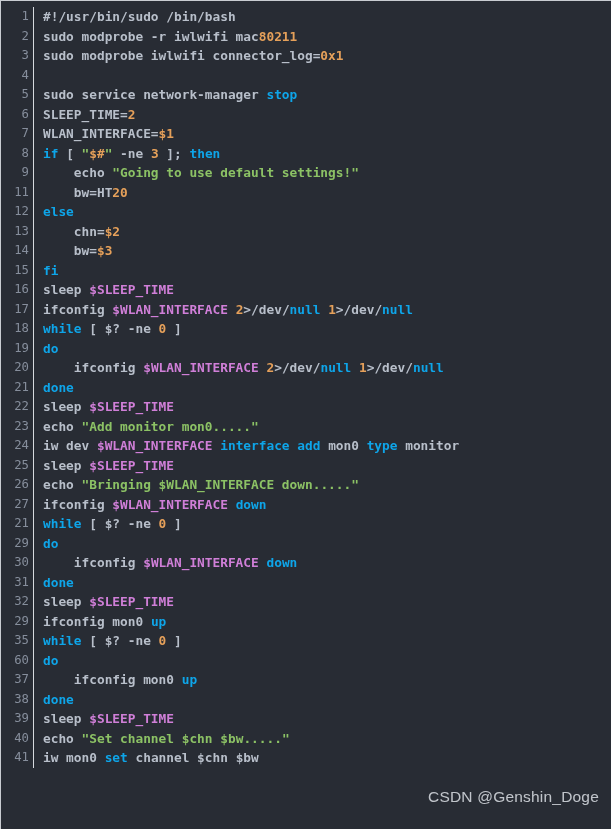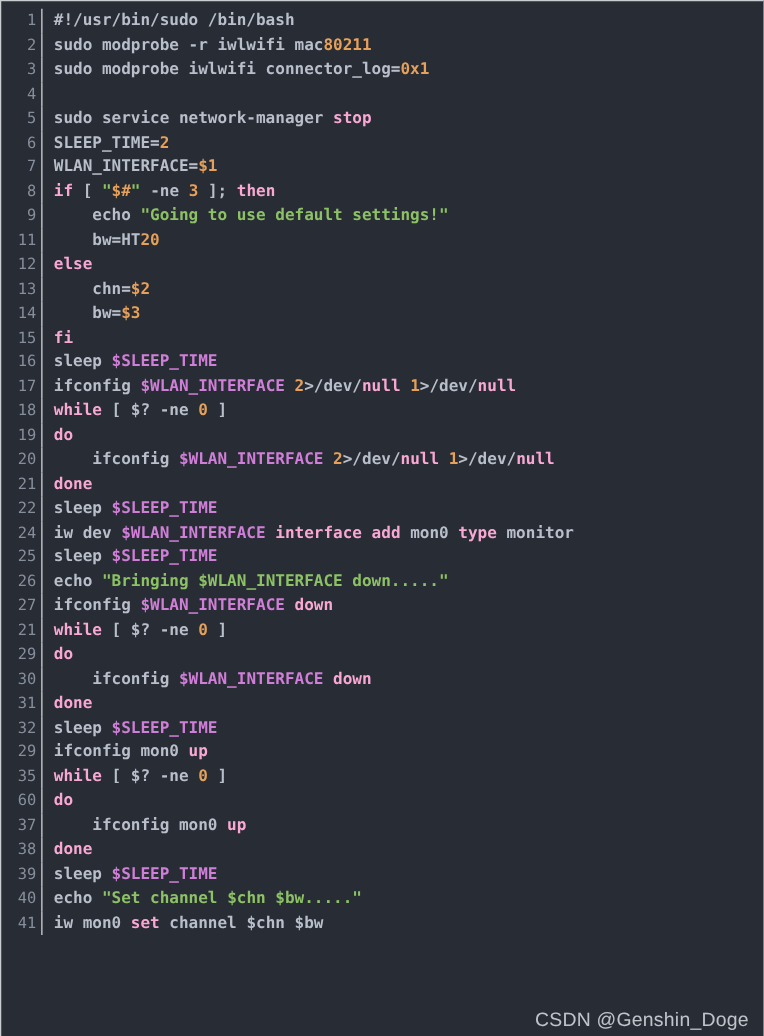--- a/index.html
+++ b/index.html
@@ -58,32 +58,32 @@
   .code-text {
     flex: 1 1 auto;
     color: #b8bfca;
     padding-left: 7px;
     line-height: 19.5px;
     white-space: pre;
     font-weight: bold;
   }
 
   
-  .kw   { color: #f9a8d4; }   
+  .kw   { color: #0ea5e9; }   
   .str  { color: #8cc265; }   
   .num  { color: #e5a05a; }   
   .var  { color: #d07fd8; }   
   .varg { color: #8cc265; }   
   .ins  { color: #e5a05a; }   
   .def  { color: #b8bfca; }   
 
   #watermark {
     position: absolute;
     right: 12px;
-    bottom: 3px;
+    bottom: 23px;
     color: rgba(236, 240, 245, 0.78);
     font-family: "Liberation Sans", sans-serif;
     font-size: 15.5px;
     letter-spacing: 0.2px;
     user-select: none;
     pointer-events: none;
   }
 </style>
 </head>
 <body>
@@ -104,20 +104,21 @@
       <div class="code-line"><span class="gutter">13</span><span class="gutter-sep"></span><span class="code-text"><span class="def">    chn=</span><span class="num">$2</span></span></div>
       <div class="code-line"><span class="gutter">14</span><span class="gutter-sep"></span><span class="code-text"><span class="def">    bw=</span><span class="num">$3</span></span></div>
       <div class="code-line"><span class="gutter">15</span><span class="gutter-sep"></span><span class="code-text"><span class="kw">fi</span></span></div>
       <div class="code-line"><span class="gutter">16</span><span class="gutter-sep"></span><span class="code-text"><span class="def">sleep </span><span class="var">$SLEEP_TIME</span></span></div>
       <div class="code-line"><span class="gutter">17</span><span class="gutter-sep"></span><span class="code-text"><span class="def">ifconfig </span><span class="var">$WLAN_INTERFACE</span><span class="def"> </span><span class="num">2</span><span class="def">&gt;/dev/</span><span class="kw">null</span><span class="def"> </span><span class="num">1</span><span class="def">&gt;/dev/</span><span class="kw">null</span></span></div>
       <div class="code-line"><span class="gutter">18</span><span class="gutter-sep"></span><span class="code-text"><span class="kw">while</span><span class="def"> [ </span><span class="def">$?</span><span class="def"> -ne </span><span class="num">0</span><span class="def"> ]</span></span></div>
       <div class="code-line"><span class="gutter">19</span><span class="gutter-sep"></span><span class="code-text"><span class="kw">do</span></span></div>
       <div class="code-line"><span class="gutter">20</span><span class="gutter-sep"></span><span class="code-text"><span class="def">    ifconfig </span><span class="var">$WLAN_INTERFACE</span><span class="def"> </span><span class="num">2</span><span class="def">&gt;/dev/</span><span class="kw">null</span><span class="def"> </span><span class="num">1</span><span class="def">&gt;/dev/</span><span class="kw">null</span></span></div>
       <div class="code-line"><span class="gutter">21</span><span class="gutter-sep"></span><span class="code-text"><span class="kw">done</span></span></div>
       <div class="code-line"><span class="gutter">22</span><span class="gutter-sep"></span><span class="code-text"><span class="def">sleep </span><span class="var">$SLEEP_TIME</span></span></div>
+      <div class="code-line"><span class="gutter">23</span><span class="gutter-sep"></span><span class="code-text"><span class="def">echo </span><span class="str">"Add monitor mon0....."</span></span></div>
       <div class="code-line"><span class="gutter">24</span><span class="gutter-sep"></span><span class="code-text"><span class="def">iw dev </span><span class="var">$WLAN_INTERFACE</span><span class="def"> </span><span class="kw">interface</span><span class="def"> </span><span class="kw">add</span><span class="def"> mon0 </span><span class="kw">type</span><span class="def"> monitor</span></span></div>
       <div class="code-line"><span class="gutter">25</span><span class="gutter-sep"></span><span class="code-text"><span class="def">sleep </span><span class="var">$SLEEP_TIME</span></span></div>
       <div class="code-line"><span class="gutter">26</span><span class="gutter-sep"></span><span class="code-text"><span class="def">echo </span><span class="str">"Bringing </span><span class="varg">$WLAN_INTERFACE</span><span class="str"> down....."</span></span></div>
       <div class="code-line"><span class="gutter">27</span><span class="gutter-sep"></span><span class="code-text"><span class="def">ifconfig </span><span class="var">$WLAN_INTERFACE</span><span class="def"> </span><span class="kw">down</span></span></div>
       <div class="code-line"><span class="gutter">21</span><span class="gutter-sep"></span><span class="code-text"><span class="kw">while</span><span class="def"> [ </span><span class="def">$?</span><span class="def"> -ne </span><span class="num">0</span><span class="def"> ]</span></span></div>
       <div class="code-line"><span class="gutter">29</span><span class="gutter-sep"></span><span class="code-text"><span class="kw">do</span></span></div>
       <div class="code-line"><span class="gutter">30</span><span class="gutter-sep"></span><span class="code-text"><span class="def">    ifconfig </span><span class="var">$WLAN_INTERFACE</span><span class="def"> </span><span class="kw">down</span></span></div>
       <div class="code-line"><span class="gutter">31</span><span class="gutter-sep"></span><span class="code-text"><span class="kw">done</span></span></div>
       <div class="code-line"><span class="gutter">32</span><span class="gutter-sep"></span><span class="code-text"><span class="def">sleep </span><span class="var">$SLEEP_TIME</span></span></div>
       <div class="code-line"><span class="gutter">29</span><span class="gutter-sep"></span><span class="code-text"><span class="def">ifconfig mon0 </span><span class="kw">up</span></span></div>

